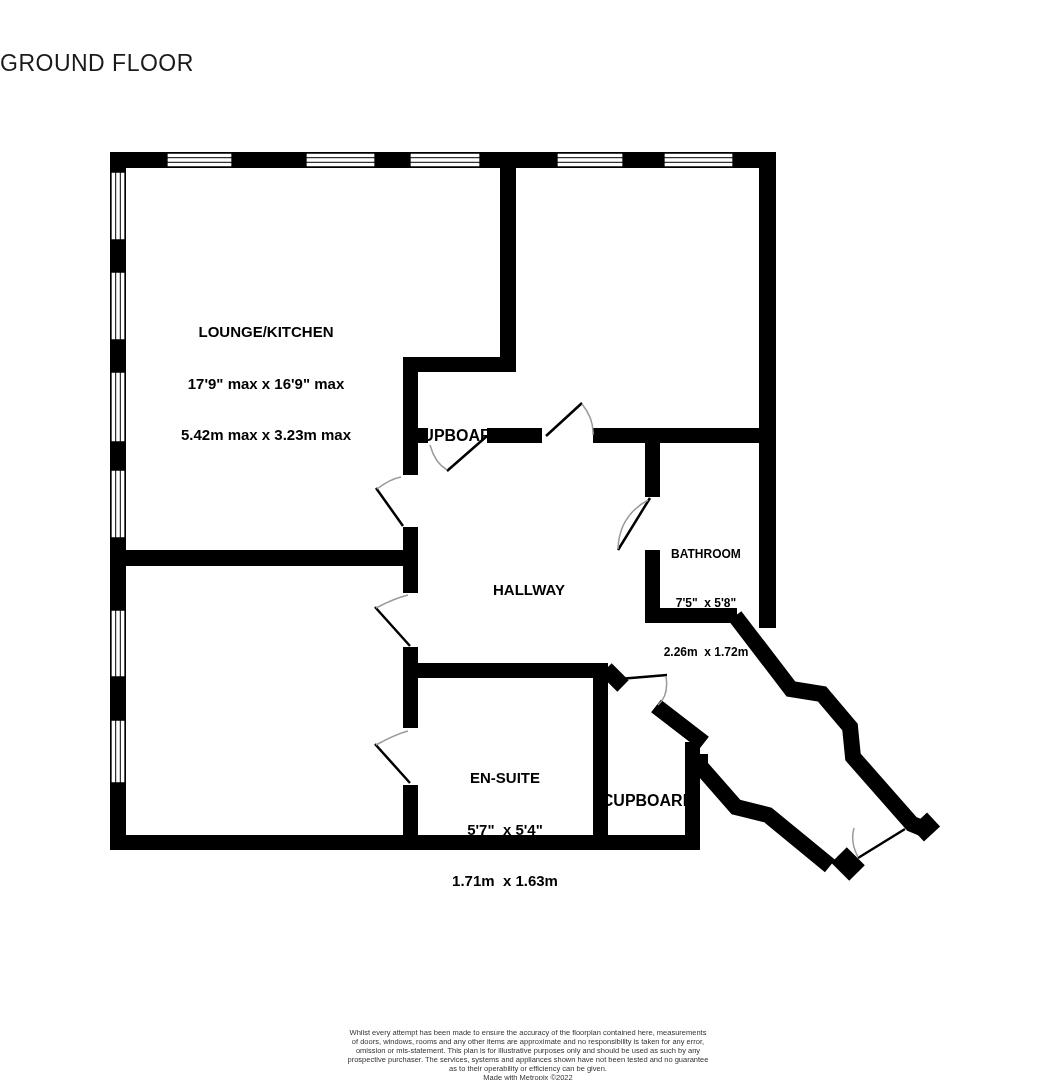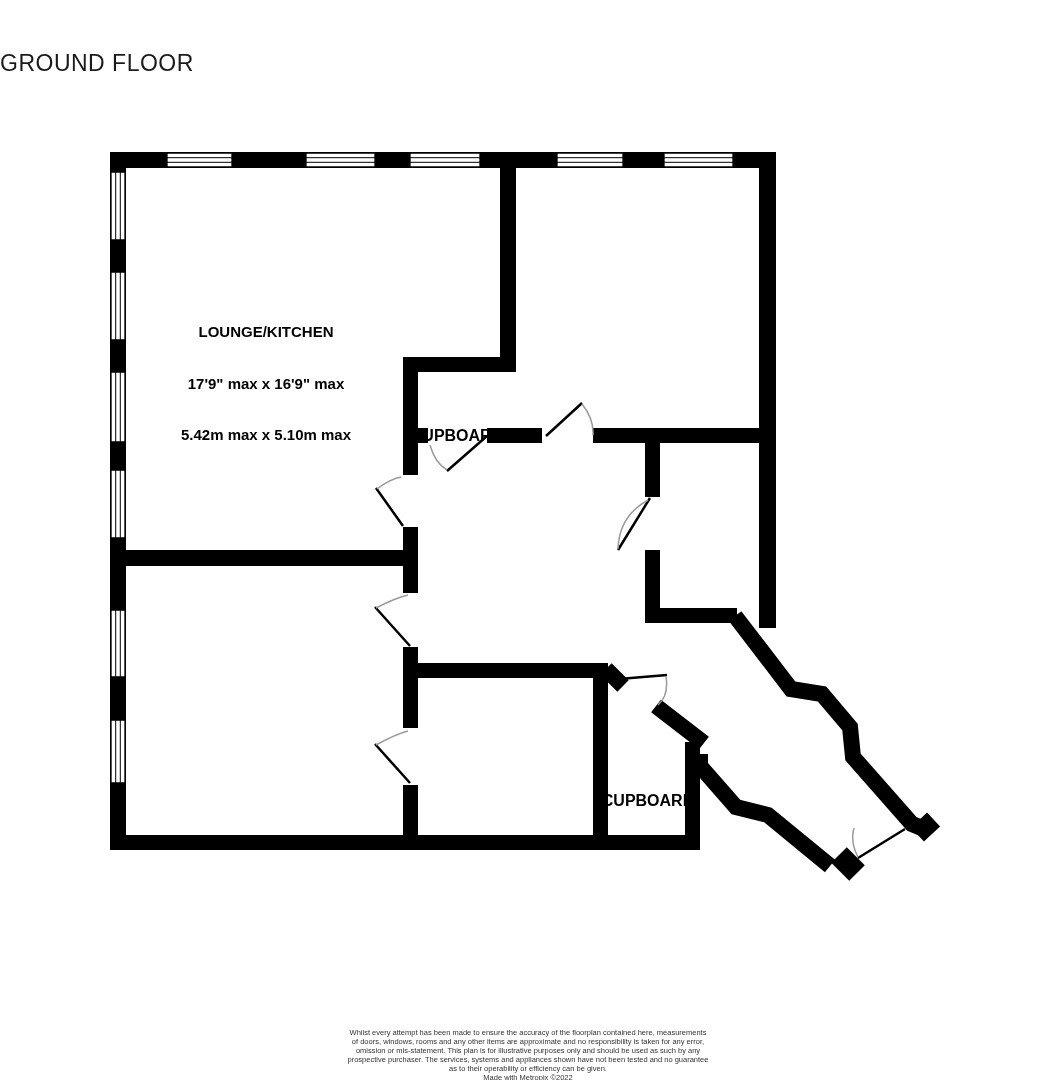--- a/index.html
+++ b/index.html
@@ -23,31 +23,44 @@
 
 <div id="plan">
 
   <div class="title">GROUND FLOOR</div>
 
   <div class="labels">
 
     <div class="room-label" style="left:266px;top:288px">
       <div>LOUNGE/KITCHEN</div>
       <div>17'9" max x 16'9" max</div>
-      <div>5.42m max x 5.10m max</div>
+      <div>5.42m max x 3.23m max</div>
     </div>
 
 
     <div class="room-label cup" style="left:457px;top:392px">
       <div>CUPBOARD</div>
     </div>
 
+    <div class="room-label small" style="left:706px;top:512px">
+      <div>BATHROOM</div>
+      <div>7'5"  x 5'8"</div>
+      <div>2.26m  x 1.72m</div>
+    </div>
+
+    <div class="room-label" style="left:529px;top:546px">
+      <div>HALLWAY</div>
+    </div>
 
 
-
+    <div class="room-label" style="left:505px;top:734px">
+      <div>EN-SUITE</div>
+      <div>5'7"  x 5'4"</div>
+      <div>1.71m  x 1.63m</div>
+    </div>
 
     <div class="room-label cup" style="left:648px;top:757px">
       <div>CUPBOARD</div>
     </div>
   </div>
 
   <svg class="walls" width="1040" height="1080" viewBox="0 0 1040 1080">
 
     <path fill="#000000" d="
       M110,152 h666 v16 h-666 z

